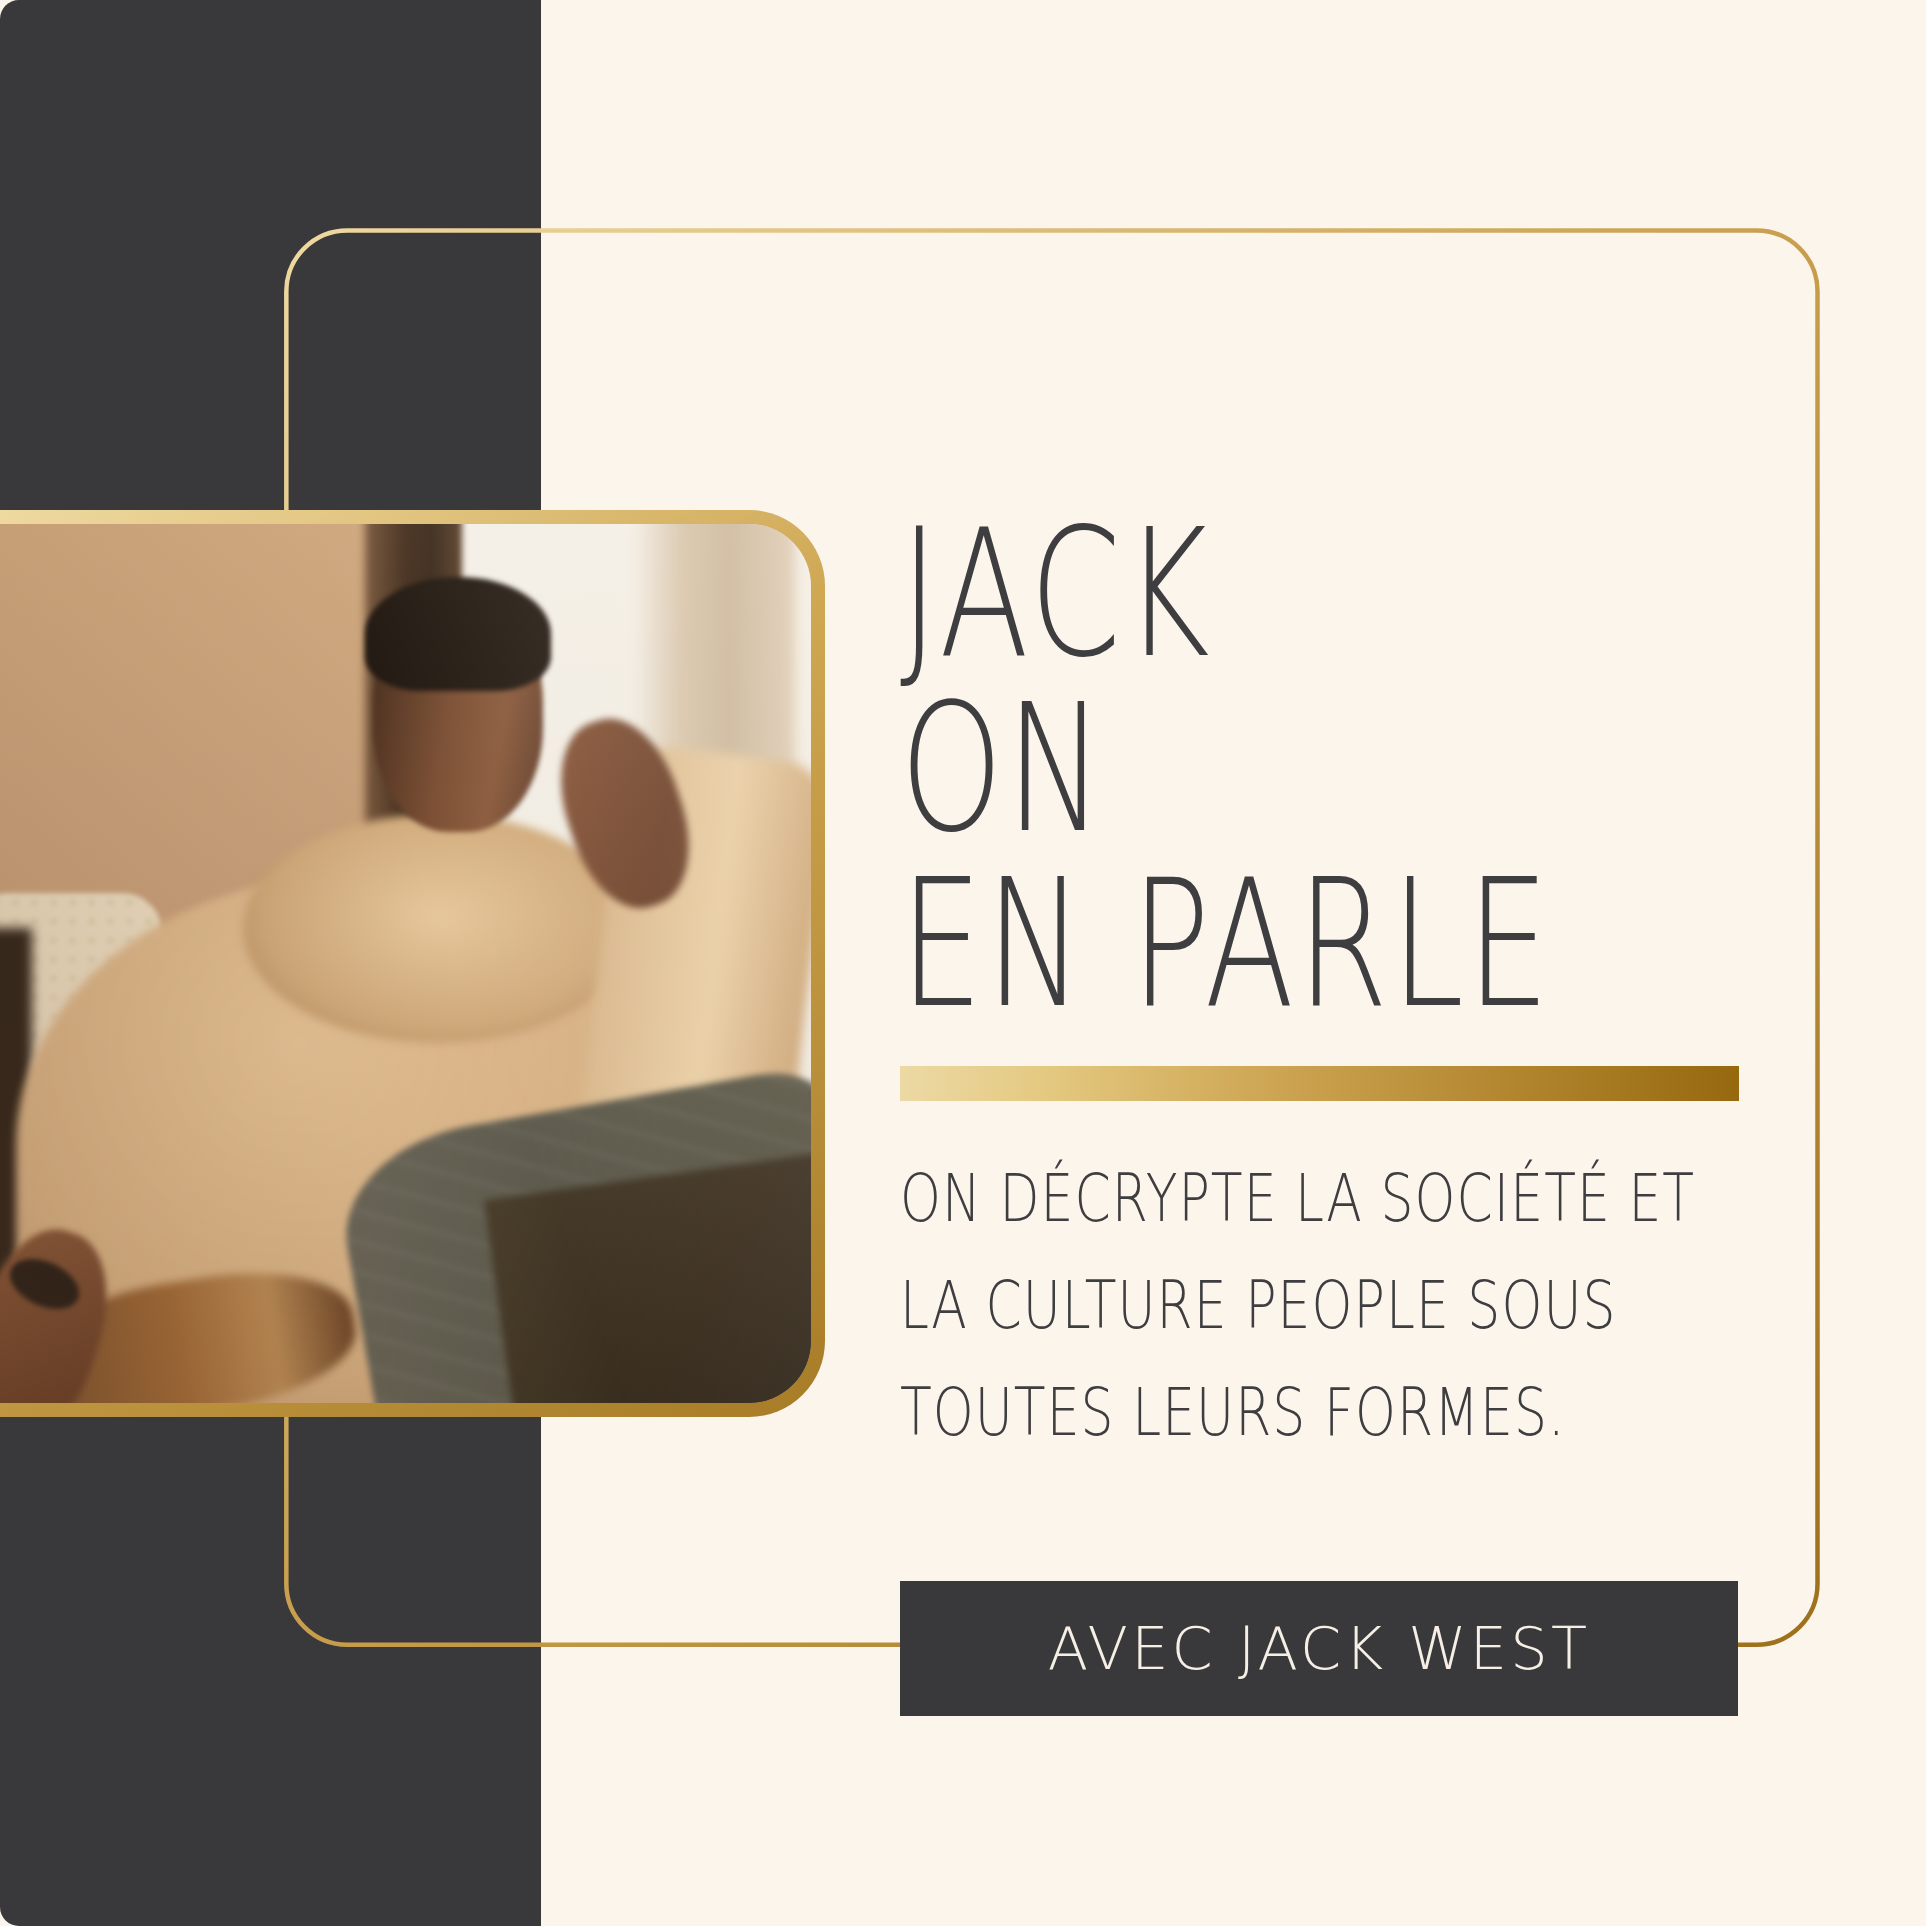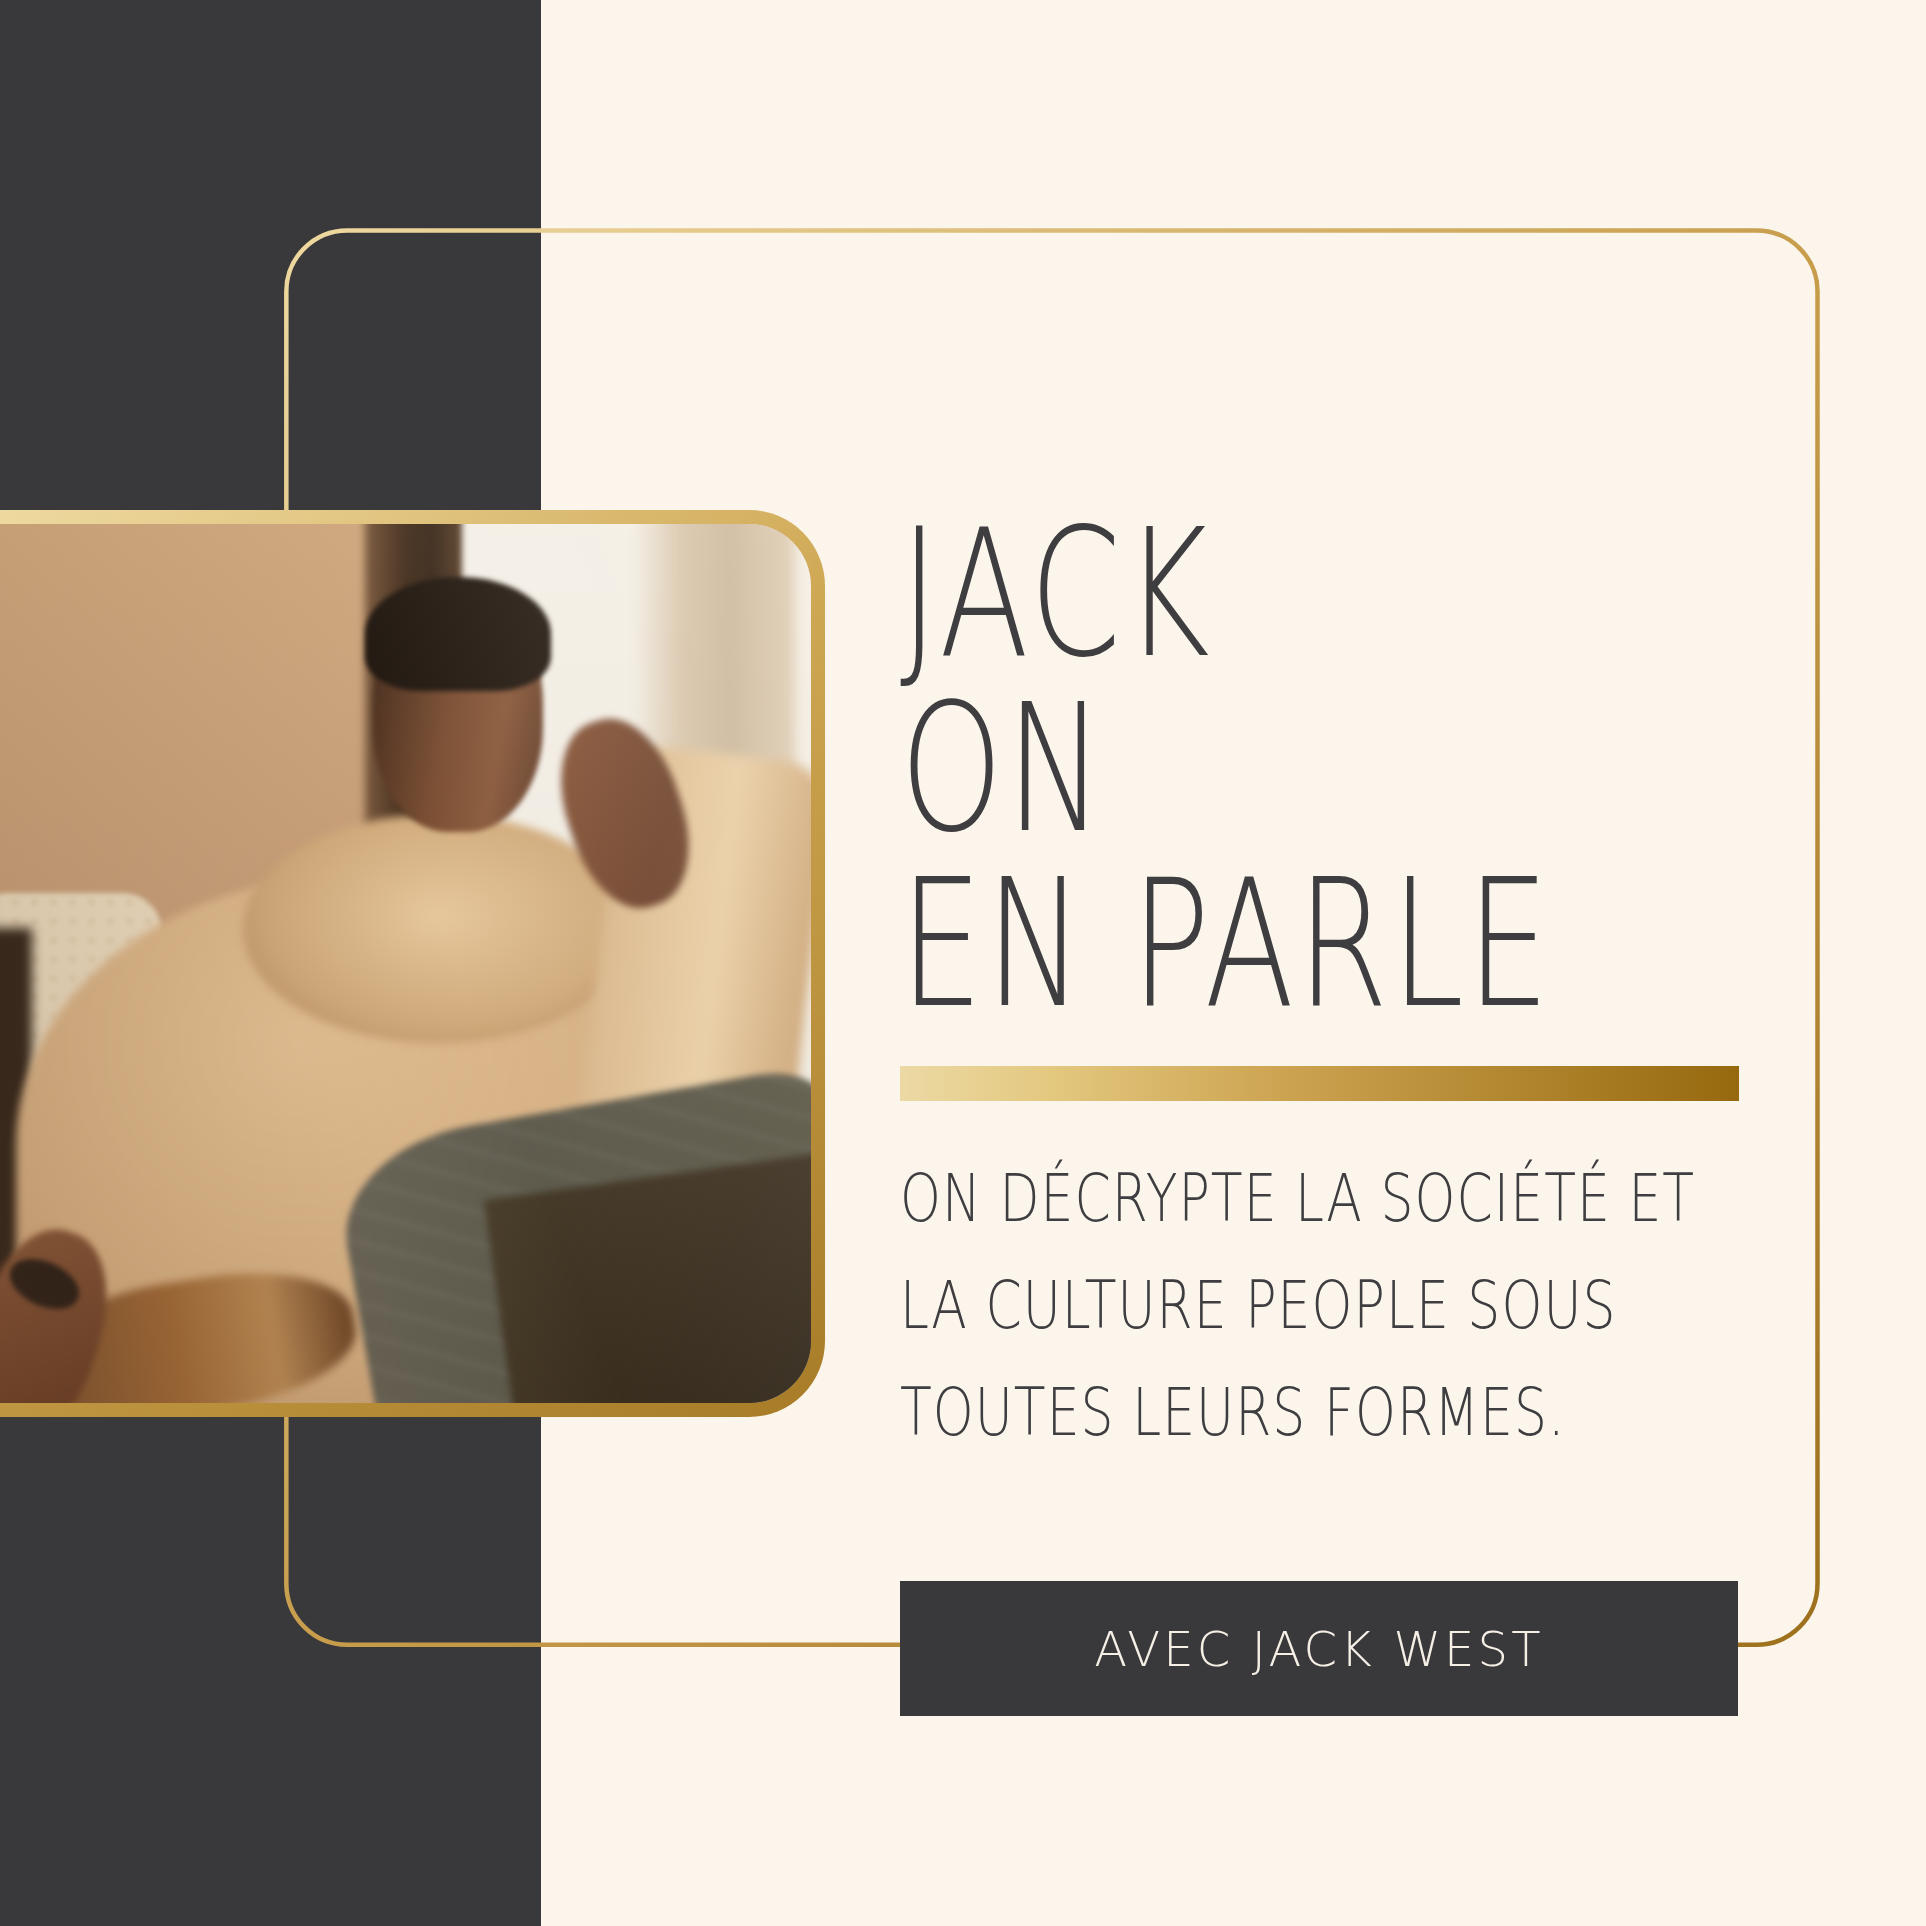--- a/index.html
+++ b/index.html
@@ -1,18 +1,18 @@
 <!DOCTYPE html>
 <html style="font-size:10.3px"><head>
 <meta charset="utf-8">
 <style>
   html,body{margin:0;padding:0;background:#fcf5ec;}
   .canvas{
     position:relative;width:1926px;height:1926px;overflow:hidden;
-    background:#fcf5ec;font-family:"Liberation Sans",sans-serif;
+    background:#fcf5ec;font-family:"Liberation Sans",sans-serif;border-radius:19px;
   }
   .dark-band{position:absolute;left:0;top:0;width:541px;height:1926px;background:#39383b;}
   .frame-svg{position:absolute;left:0;top:0;width:1926px;height:1926px;}
 
   
   .photo-frame{
     position:absolute;left:0;top:510px;width:825px;height:907px;
     background:linear-gradient(150deg,#eed9a0 0%,#cfa854 40%,#a87c27 100%);
     border-radius:0 76px 76px 0;
     padding:14px 14px 14px 0;box-sizing:border-box;
@@ -91,21 +91,21 @@
     font-size:65px;line-height:107px;letter-spacing:1.3px;
     color:#3e3d40;font-weight:400;
     font-family:"DejaVu Sans Light","Liberation Sans",sans-serif;
     transform:scaleX(0.80);transform-origin:left top;white-space:nowrap;
   }
   .byline{
     position:absolute;left:900px;top:1581px;width:838px;height:135px;
     background:#39383b;display:flex;align-items:center;justify-content:center;
   }
   .byline span{
-    color:#f6efe5;font-size:48px;letter-spacing:3.2px;font-weight:400;
+    color:#f6efe5;font-size:59px;letter-spacing:3.2px;font-weight:400;
     font-family:"DejaVu Sans Light","Liberation Sans",sans-serif;white-space:nowrap;
   }
 </style>
 </head>
 <body>
 
 <div class="canvas">
 
   <div class="dark-band"></div>
 

